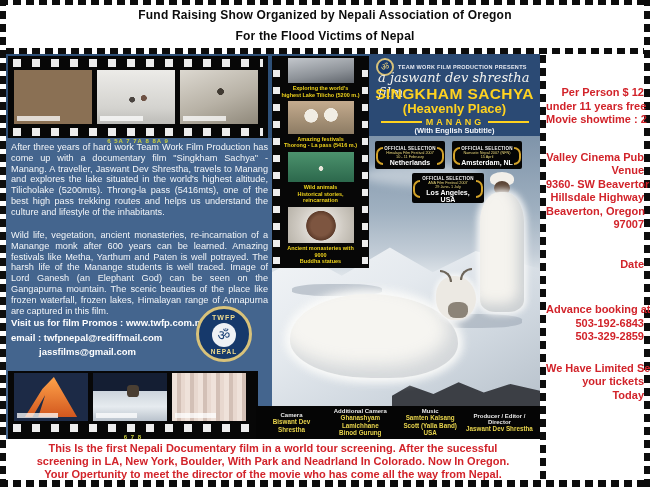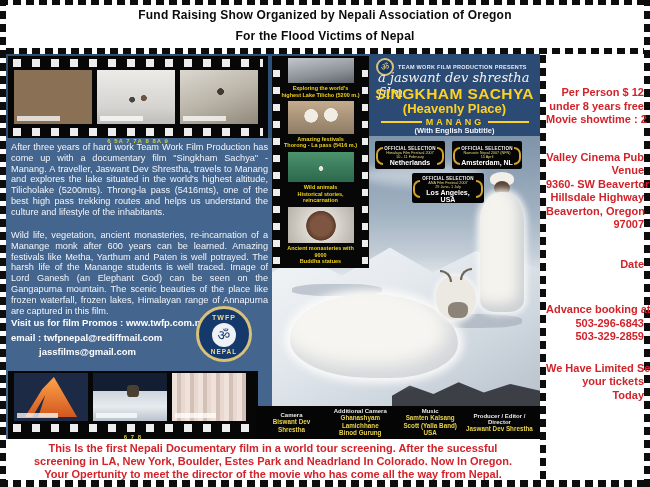--- a/index.html
+++ b/index.html
@@ -284,45 +284,45 @@
     <div class="credit-col">
       <div class="credit-role">Producer / Editor / Director</div>
       <div class="credit-name">Jaswant Dev Shrestha</div>
     </div>
   </div>
 </div>
 
 <div class="abs sidebar">
   <div class="sb-group" style="margin-top:32px">
     <div>Per Person $ 12</div>
-    <div>under 8 years free</div>
+    <div>under 11 years free</div>
   </div>
   <div class="sb-group" style="">
     <div>Movie showtime : 2 pm</div>
   </div>
   <div class="sb-group" style="margin-top:24px">
     <div>Valley Cinema Pub</div>
     <div>Venue</div>
     <div>9360- SW Beavertor</div>
     <div>Hillsdale Highway</div>
     <div>Beaverton, Oregon</div>
     <div>97007</div>
   </div>
   <div class="sb-group" style="margin-top:26px">
     <div>Date</div>
   </div>
   <div class="sb-group" style="margin-top:32px">
     <div>Advance booking at</div>
-    <div>503-296-6843</div>
+    <div>503-192-6843</div>
     <div>503-329-2859</div>
   </div>
   <div class="sb-group" style="margin-top:18px">
     <div>We Have Limited Seats</div>
     <div>your tickets</div>
     <div>Today</div>
   </div>
 </div>
 
 <div class="abs footer">
   <div>This Is the first Nepali Documentary film in a world tour screening. After the sucessful</div>
-  <div>screening in LA, New York, Boulder, Estes Park and Neadrland In Colorado. Now In Oregon.</div>
+  <div>screening in LA, New York, Boulder, With Park and Neadrland In Colorado. Now In Oregon.</div>
   <div>Your Opertunity to meet the director of the movie who has come all the way from Nepal.</div>
 </div>
 
 </body></html>

